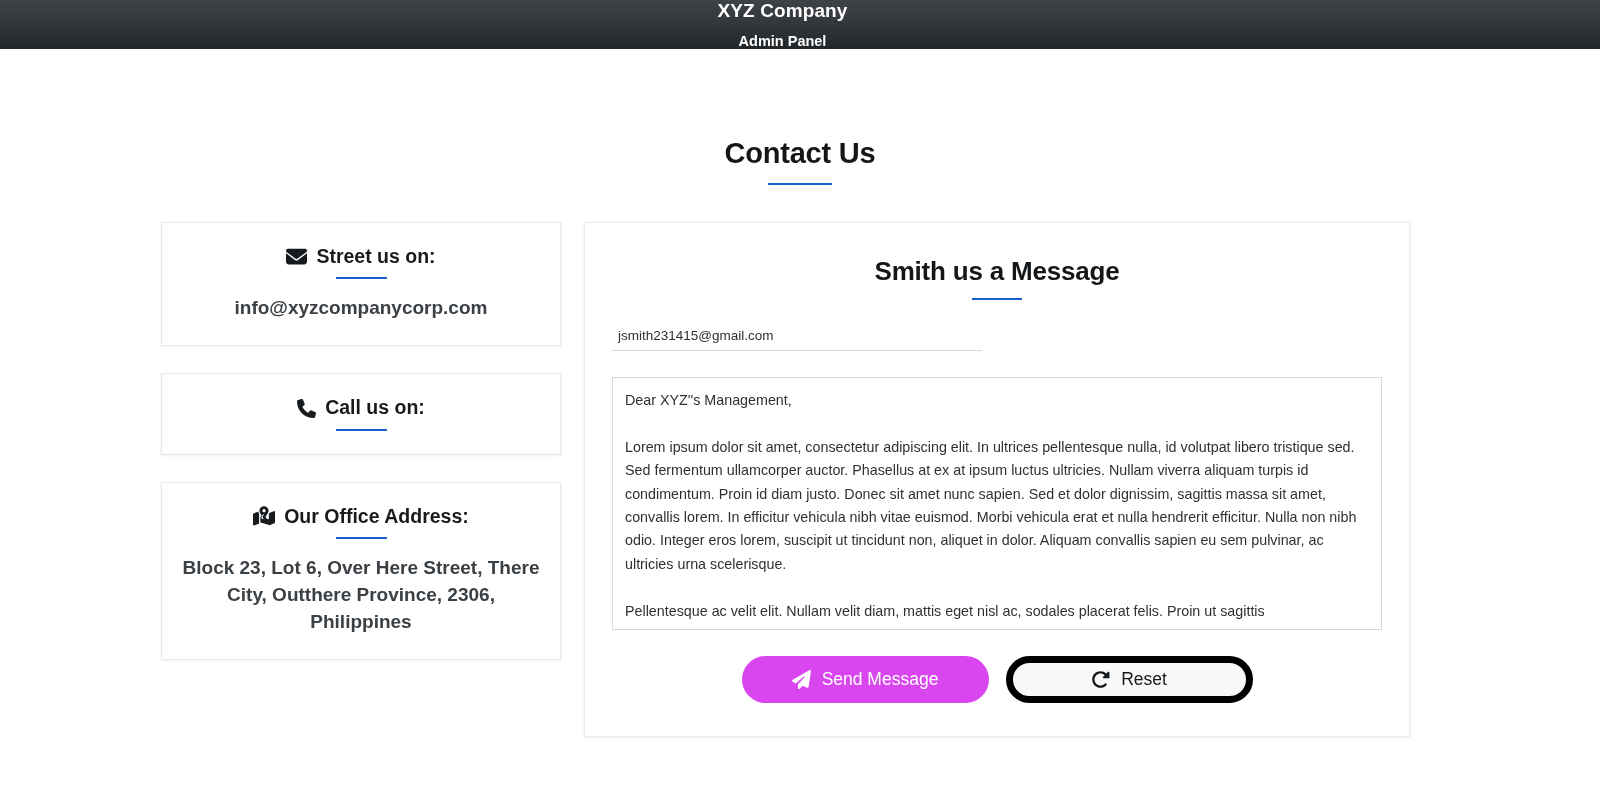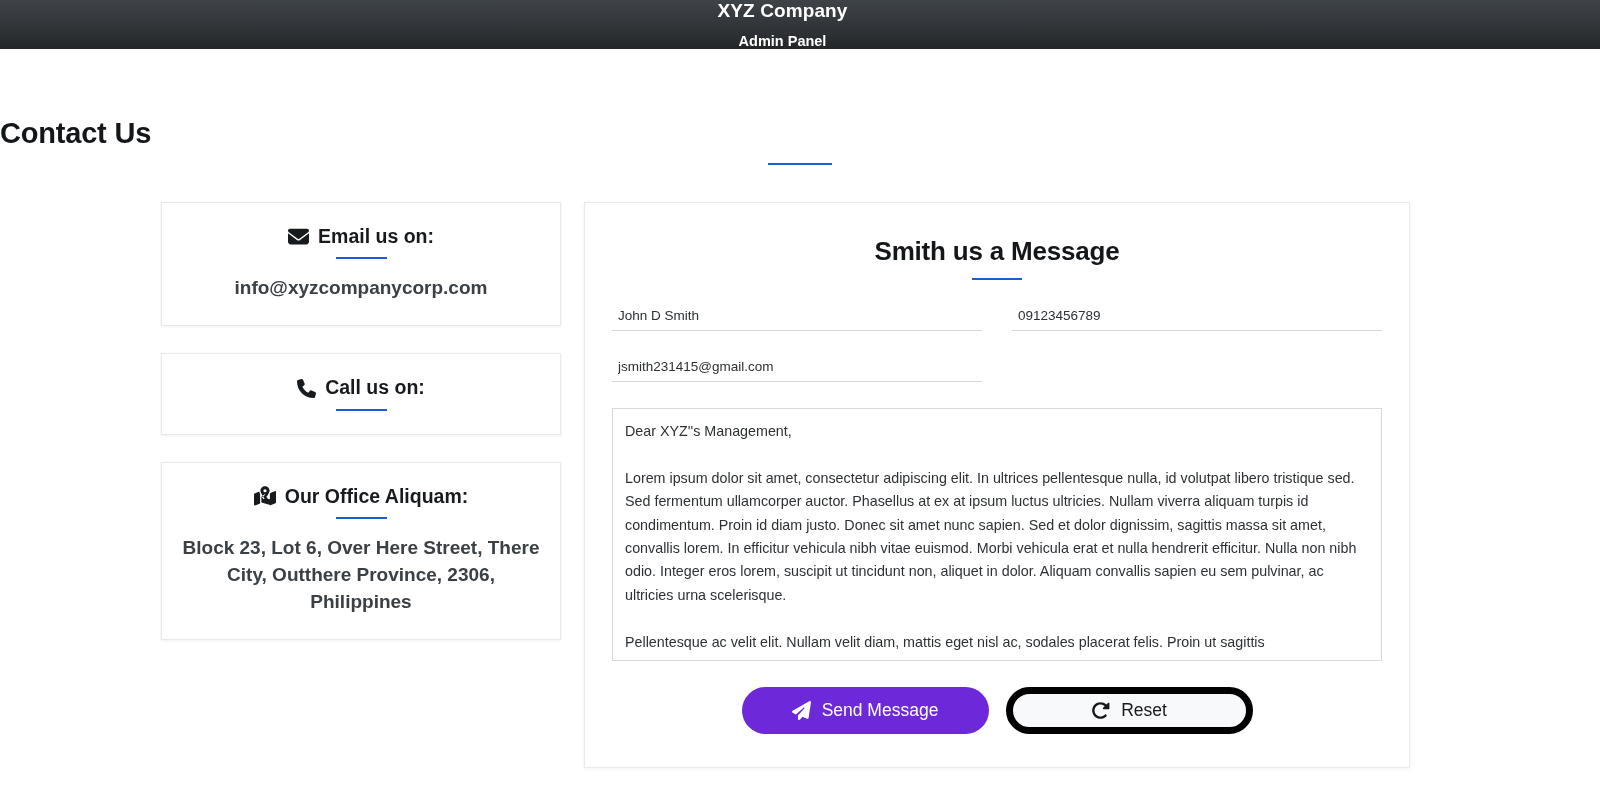--- a/index.html
+++ b/index.html
@@ -37,25 +37,26 @@
     white-space: nowrap;
     cursor: pointer;
   }
 
   
   .page {
     width: 100%;
     padding-top: 0;
   }
   .page-title {
+    text-align: center;
     font-size: 29px;
     font-weight: bold;
     color: #14171a;
     margin: 0;
-    padding-top: 68px;
+    padding-top: 88px;
     letter-spacing: -0.2px;
   }
   .title-rule {
     width: 64px;
     height: 2px;
     background: #1a5fd0;
     margin: 13px auto 0 auto;
   }
 
   
@@ -197,21 +198,21 @@
     border-radius: 26px;
     font-size: 17.5px;
     font-family: "Liberation Sans", sans-serif;
     cursor: pointer;
     padding: 0 30px;
     height: 47px;
     border: 1px solid transparent;
     white-space: nowrap;
   }
   .btn-primary {
-    background: #6d28d9;
+    background: #d946ef;
     color: #ffffff;
     min-width: 247px;
   }
   .btn-secondary {
     background: #f8f9fa;
     color: #16191c;
     border: 7px solid #000000;
     min-width: 247px;
   }
   .btn .bicon { display: inline-flex; align-items: center; }
@@ -233,21 +234,21 @@
 
     <div class="col-left">
 
       <div class="card">
         <div class="card-head">
           <span class="card-icon">
             <svg width="21" height="21" viewBox="0 0 512 512" fill="currentColor" aria-hidden="true">
               <path d="M48 64C21.5 64 0 85.5 0 112c0 15.1 7.1 29.3 19.2 38.4L236.8 313.6c11.4 8.5 27 8.5 38.4 0L492.8 150.4C504.9 141.3 512 127.1 512 112c0-26.5-21.5-48-48-48L48 64zM0 176L0 384c0 35.3 28.7 64 64 64l384 0c35.3 0 64-28.7 64-64l0-208L294.4 339.2c-22.8 17.1-54 17.1-76.8 0L0 176z"></path>
             </svg>
           </span>
-          <span>Email us on:</span>
+          <span>Street us on:</span>
         </div>
         <div class="card-rule"></div>
         <div class="card-body">info@xyzcompanycorp.com</div>
       </div>
 
       <div class="card">
         <div class="card-head">
           <span class="card-icon">
             <svg width="19" height="19" viewBox="0 0 512 512" fill="currentColor" aria-hidden="true">
               <path d="M164.9 24.6c-7.7-18.6-28-28.5-47.4-23.2l-88 24C12.1 30.2 0 46 0 64C0 311.4 200.6 512 448 512c18 0 33.8-12.1 38.6-29.5l24-88c5.3-19.4-4.6-39.7-23.2-47.4l-96-40c-16.3-6.8-35.2-2.1-46.3 11.6L304.7 368C234.3 334.7 177.3 277.7 144 207.3L193.3 167c13.7-11.2 18.4-30 11.6-46.3l-40-96z"></path>
@@ -259,42 +260,34 @@
       </div>
 
       <div class="card">
         <div class="card-head">
           <span class="card-icon">
             <svg width="22" height="22" viewBox="0 0 576 512" fill="currentColor" aria-hidden="true">
               <path d="M408 120c0 54.6-73.1 151.9-105.2 192c-7.7 9.6-22 9.6-29.6 0C241.1 271.9 168 174.6 168 120C168 53.7 221.7 0 288 0s120 53.7 120 120zm8 80.4c3.5-6.9 6.7-13.8 9.6-20.6c.5-1.2 1-2.5 1.5-3.7l116-46.4C558.9 123.4 576 135 576 152l0 270.8c0 9.8-6 18.6-15.1 22.3L416 503l0-302.6zM137.6 138.3c2.4 14.1 7.2 28.3 12.8 41.5c2.9 6.8 6.1 13.7 9.6 20.6l0 251.4L32.9 502.7C17.1 509 0 497.4 0 480.4L0 209.6c0-9.8 6-18.6 15.1-22.3l122.6-49zm53.9 128.8L256 344.3l64.5-77.2c13.2 20.8 26.3 39.9 36.6 54.2c16.6 22.2 48.3 24.9 68.6 7.4l0 163.8-232-65.4 0-165.7c20.3 17.5 52 14.8 68.6-7.4c10.3-14.3 23.4-33.4 36.6-54.2z"></path>
               <circle cx="288" cy="118" r="42" fill="#ffffff"></circle>
             </svg>
           </span>
-          <span>Our Office Aliquam:</span>
+          <span>Our Office Address:</span>
         </div>
         <div class="card-rule"></div>
         <div class="card-body">Block 23, Lot 6, Over Here Street, There City, Outthere Province, 2306, Philippines</div>
       </div>
 
     </div>
 
     <div class="col-right">
       <div class="form-panel">
 
         <h2 class="form-title">Smith us a Message</h2>
         <div class="form-rule"></div>
 
-        <div class="field-row">
-          <div class="field half">
-            <input class="line-input" type="text" value="John D Smith" style="">
-          </div>
-          <div class="field half">
-            <input class="line-input" type="text" value="09123456789" style="">
-          </div>
-        </div>
 
         <div class="field-row">
           <div class="field half">
             <input class="line-input" type="text" value="jsmith231415@gmail.com" style="">
           </div>
           <div class="field half"></div>
         </div>
 
         <div class="textarea-wrap">
           <textarea class="msg" spellcheck="true" placeholder="Message" style="">Dear XYZ''s Management,

